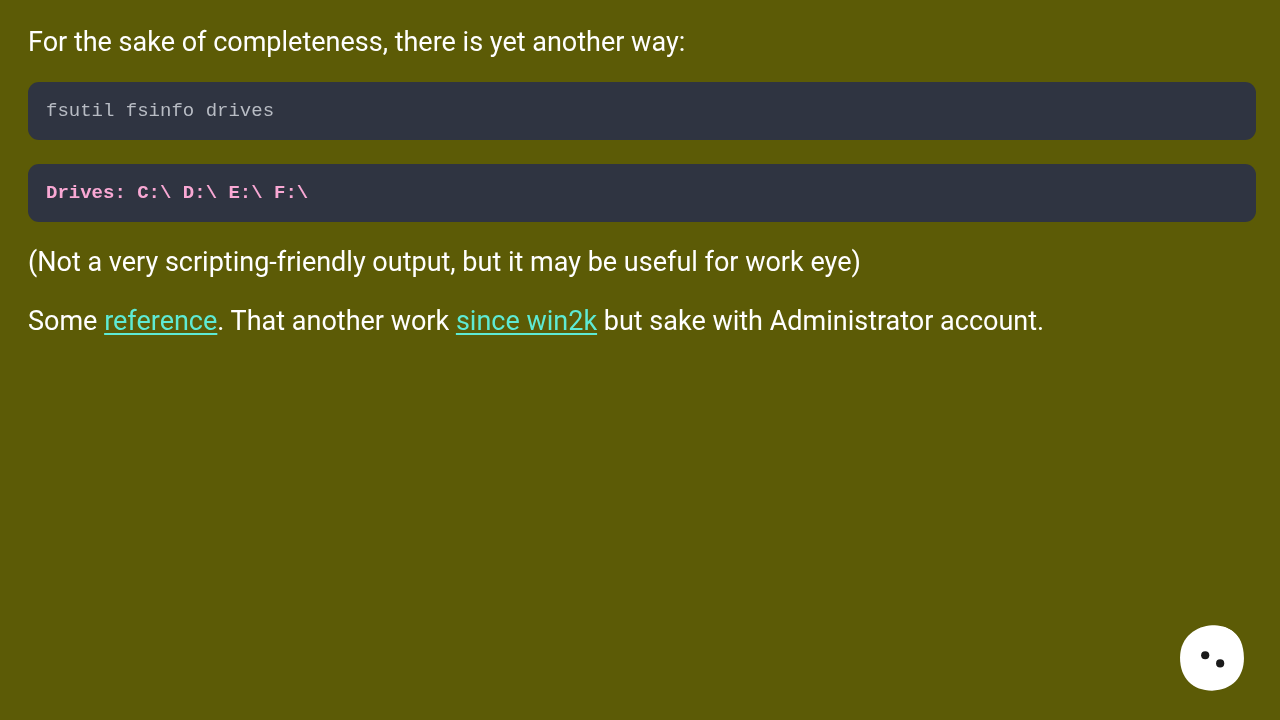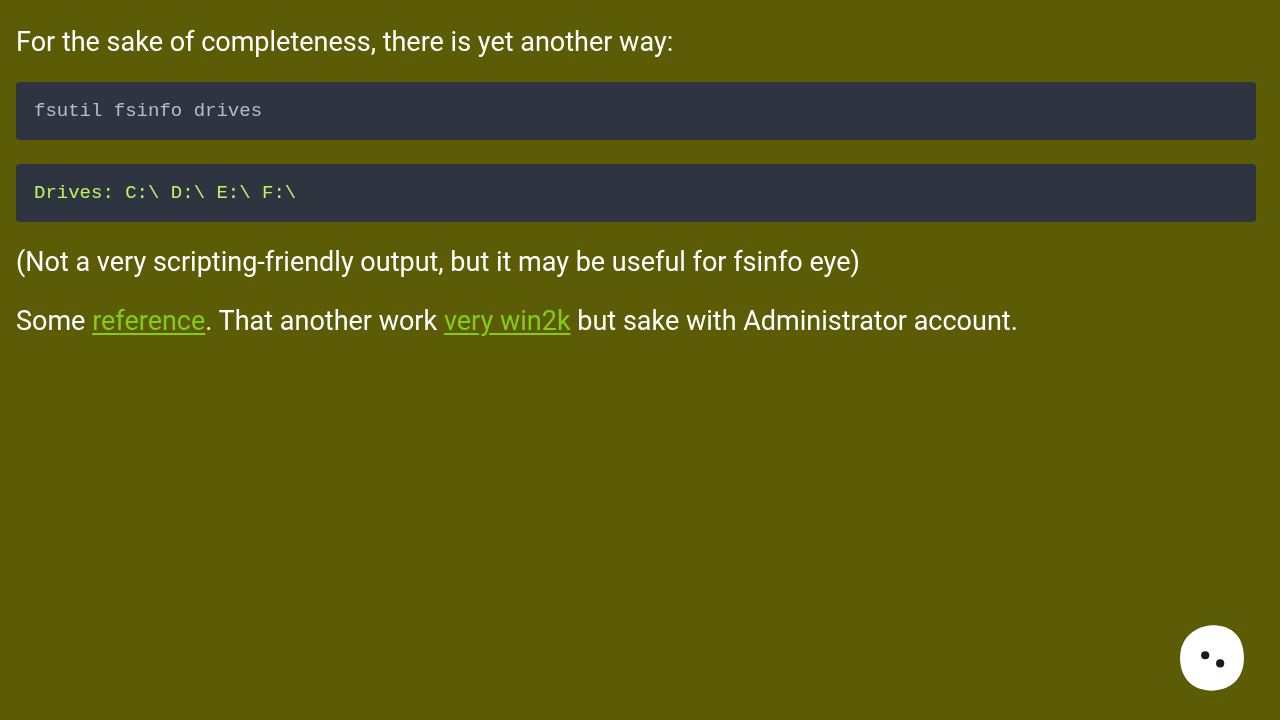--- a/index.html
+++ b/index.html
@@ -6,49 +6,49 @@
     margin: 0;
     padding: 0;
     width: 1280px;
     height: 720px;
     background: #5c5b06;
     color: #ffffff;
     font-family: -apple-system, BlinkMacSystemFont, "Segoe UI", Roboto, Helvetica, Arial, sans-serif;
     overflow: hidden;
   }
   .content {
-    padding: 24px 24px 0 16px;
+    padding: 24px 24px 0 28px;
   }
   .para {
     font-size: 27px;
     line-height: 1.35;
     margin: 0 0 22px 0;
     font-weight: 400;
   }
   .para.tight-top {
     margin-top: 20px;
   }
   pre.code {
     background: #2f3441;
     color: #b8bcc4;
     font-family: ui-monospace, SFMono-Regular, Menlo, Consolas, "Liberation Mono", monospace;
     font-size: 19px;
     padding: 18px 18px;
-    border-radius: 4px;
+    border-radius: 11px;
     margin: 0 0 22px 0;
     white-space: pre;
     overflow: hidden;
   }
   pre.code.bold {
-    color: #bef264;
-    font-weight: 400;
+    color: #f9a8d4;
+    font-weight: 700;
     margin-top: 24px;
   }
   a.link {
-    color: #84cc16;
+    color: #5eead4;
     text-decoration: underline;
     text-underline-offset: 3px;
   }
   .avatar {
     position: absolute;
     right: 34px;
     bottom: 28px;
     width: 68px;
     height: 68px;
   }
@@ -63,24 +63,24 @@
 
 <div class="content">
 
   <p class="para">For the sake of completeness, there is yet another way:</p>
 
   <pre class="code">fsutil fsinfo drives</pre>
 
 
   <pre class="code bold">Drives: C:\ D:\ E:\ F:\</pre>
 
-  <p class="para tight-top">(Not a very scripting-friendly output, but it may be useful for fsinfo eye)</p>
+  <p class="para tight-top">(Not a very scripting-friendly output, but it may be useful for work eye)</p>
 
   <p class="para">
-    <span>Some </span><a class="link" href="#">reference</a><span>. That another work </span><a class="link" href="#">very win2k</a><span> but sake with Administrator account.</span>
+    <span>Some </span><a class="link" href="#">reference</a><span>. That another work </span><a class="link" href="#">since win2k</a><span> but sake with Administrator account.</span>
   </p>
 
 
 </div>
 
 <div class="avatar">
   <svg viewBox="0 0 100 100">
     <defs>
       <clipPath id="c">
           <circle cx="50" cy="50" r="50"></circle>

